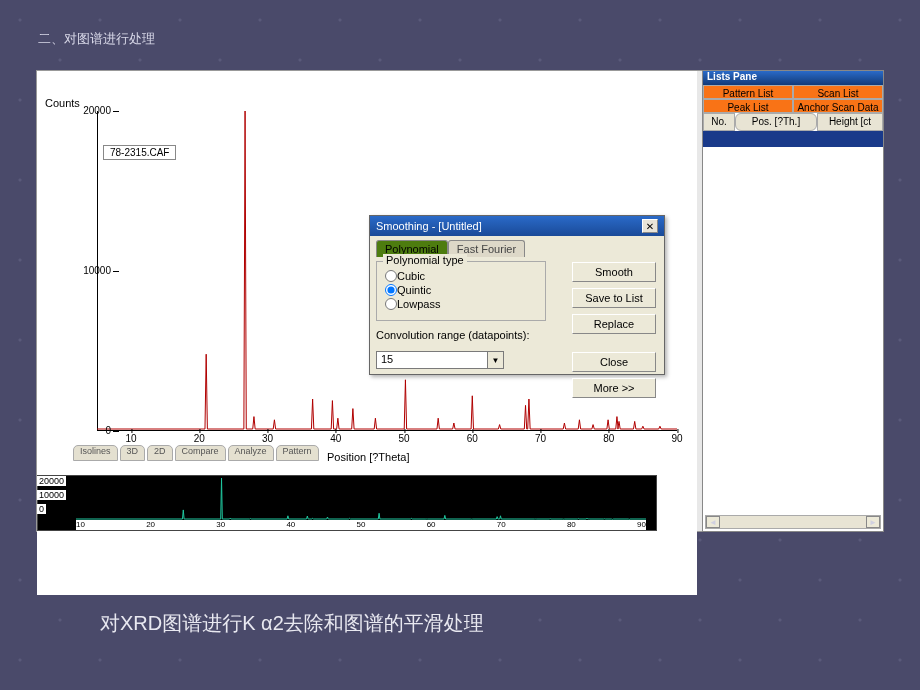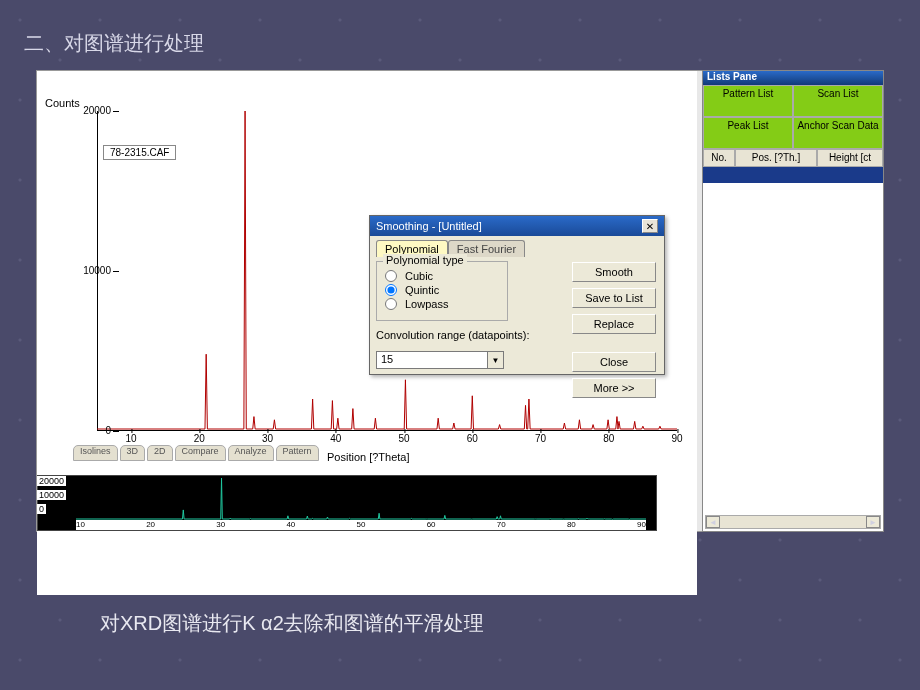--- a/index.html
+++ b/index.html
@@ -8,21 +8,21 @@
     background: #4a4a6a;
     background-image:
       radial-gradient(circle at 20px 20px, #5a5a7a 1px, transparent 2px),
       radial-gradient(circle at 60px 60px, #5a5a7a 1px, transparent 2px);
     background-size: 80px 80px;
     font-family: "Microsoft YaHei", Arial, sans-serif;
     color: #d0d0e0;
     position: relative;
     overflow: hidden;
   }
-  .slide-title { position: absolute; left: 24px; top: 30px; font-size: 20px; color: #d8d8e8; }
+  .slide-title { position: absolute; left: 38px; top: 30px; font-size: 13px; color: #d8d8e8; }
   .app-window {
     position: absolute; left: 36px; top: 70px; width: 848px; height: 462px;
     background: #e8e8e8; border: 1px solid #999;
   }
   
   .main-area { position: absolute; left: 0; top: 0; width: 660px; height: 524px; background: #fff; }
   .counts-label { position: absolute; left: 8px; top: 26px; font-size: 11px; color: #000; }
   .plot-area {
     position: absolute; left: 60px; top: 40px; width: 580px; height: 320px;
     border-left: 1px solid #000; border-bottom: 1px solid #000;
@@ -53,29 +53,29 @@
   }
   .titlebar .close-x {
     width: 16px; height: 14px; background: #e8e4d8; color: #000;
     font-size: 10px; text-align: center; line-height: 13px;
     border: 1px solid #fff; border-right-color:#888; border-bottom-color:#888;
   }
   .dlg-body { position: relative; padding: 4px 6px; color: #000; font-size: 11px; }
   .tabs { display: flex; gap: 0; margin-bottom: 2px; }
   .tab {
     padding: 2px 8px; font-size: 11px; border: 1px solid #888;
-    border-bottom: none; background: #fef9c3; border-radius: 3px 3px 0 0;
+    border-bottom: none; background: #4d7c0f; border-radius: 3px 3px 0 0;
   }
   .tab.inactive { background: #ddd8c8; color: #444; }
   .fieldset {
-    border: 1px solid #aaa; padding: 6px 8px 8px 8px; width: 132px;
+    border: 1px solid #aaa; padding: 6px 8px 8px 8px; width: 170px;
     position: relative; margin-top: 4px;
   }
   .fieldset .legend { position: absolute; top: -8px; left: 6px; background: #ece9d8; padding: 0 3px; font-size: 11px; }
-  .radio-row { display: flex; align-items: center; gap: 8px; font-size: 11px; margin: 2px 0; }
+  .radio-row { display: flex; align-items: center; gap: 0; font-size: 11px; margin: 2px 0; }
   .radio-row input { width: 12px; height: 12px; }
   .conv-label { margin-top: 8px; font-size: 11px; }
   .combo {
     display: flex; border: 1px solid #7a7a7a; width: 128px; height: 18px; background: #fff; margin-top: 10px;
   }
   .combo .val { flex: 1; padding: 1px 4px; font-size: 11px; }
   .combo .arrow {
     width: 16px; background: #ece9d8; border-left: 1px solid #7a7a7a;
     display: flex; align-items: center; justify-content: center; font-size: 8px;
   }
@@ -109,23 +109,23 @@
   .lists-pane {
     position: absolute; left: 702px; top: 70px; width: 182px; height: 462px;
     background: #fff; border: 1px solid #888;
   }
   .lists-title {
     height: 14px; background: linear-gradient(#2a6ac8, #123a78);
     color: #fff; font-size: 10px; font-weight: bold; padding-left: 4px;
   }
   .list-tabs { display: flex; flex-wrap: wrap; }
   .list-tabs .lt {
-    width: 50%; height: 32px; font-size: 10px; color: #000;
+    width: 50%; height: 14px; font-size: 10px; color: #000;
     border: 1px solid #aaa; text-align: center; line-height: 16px;
-    background: #84cc16;
+    background: #f97316;
   }
   .grid-head { display: flex; height: 18px; }
   .grid-head .gh {
     font-size: 10px; color: #000; border: 1px solid #aaa; background: #e8e4d4;
     text-align: center; line-height: 16px; overflow: hidden;
   }
   .grid-row { height: 16px; background: #1a3a8a; }
   .scroll-h {
     position: absolute; left: 2px; right: 2px; bottom: 2px; height: 14px;
     background: #e8e4d4; border: 1px solid #aaa; display: flex; justify-content: space-between;
@@ -238,21 +238,21 @@
 <div class="lists-pane">
   <div class="lists-title">Lists Pane</div>
   <div class="list-tabs">
     <div class="lt">Pattern List</div>
     <div class="lt">Scan List</div>
     <div class="lt">Peak List</div>
     <div class="lt">Anchor Scan Data</div>
   </div>
   <div class="grid-head">
     <div class="gh" style="width:32px;">No.</div>
-    <div class="gh" style="width:82px;">Pos. [?Th.]</div>
+    <div class="gh" style="width:82px;border-radius:6px;">Pos. [?Th.]</div>
     <div class="gh" style="width:66px;">Height [ct</div>
   </div>
   <div class="grid-row"></div>
   <div class="scroll-h">
     <div class="sb">◄</div>
     <div class="sb">►</div>
   </div>
 </div>
 
 <div class="caption">对XRD图谱进行K α2去除和图谱的平滑处理</div>

